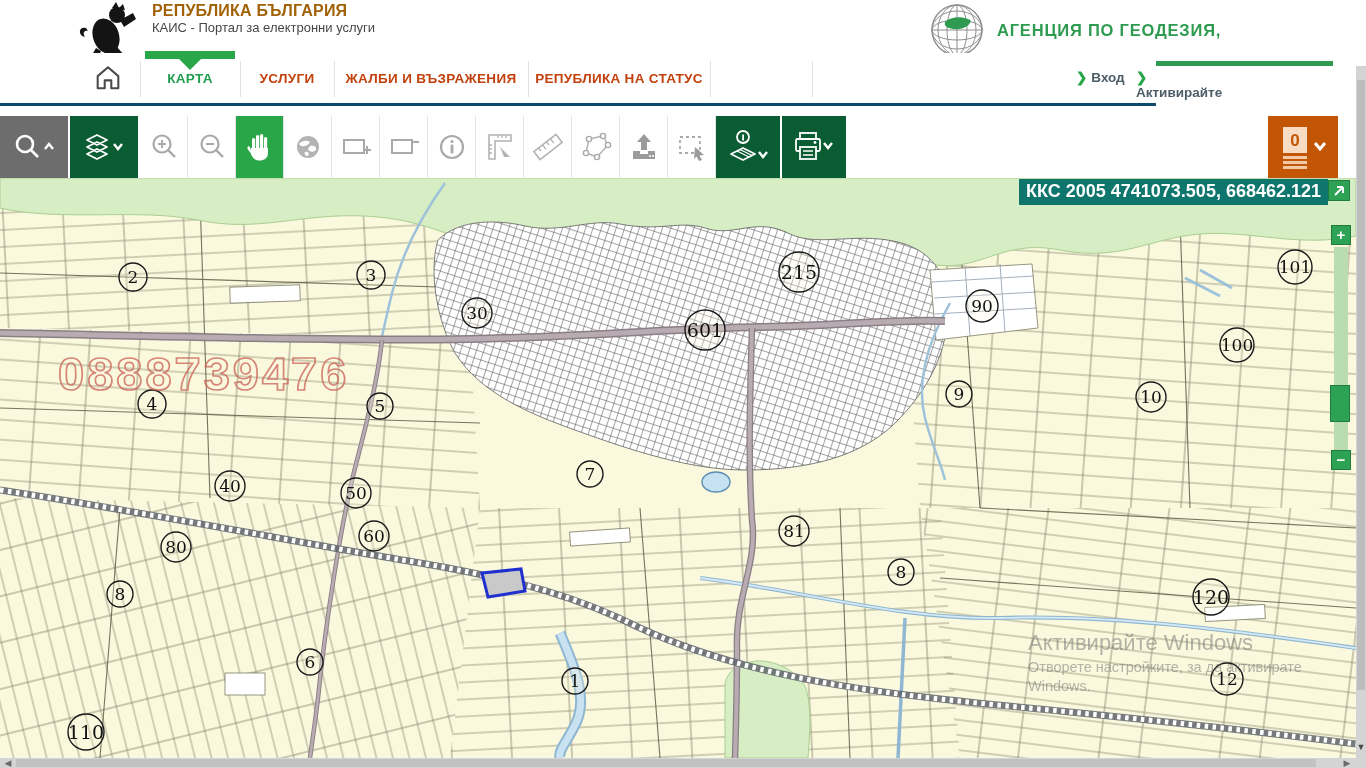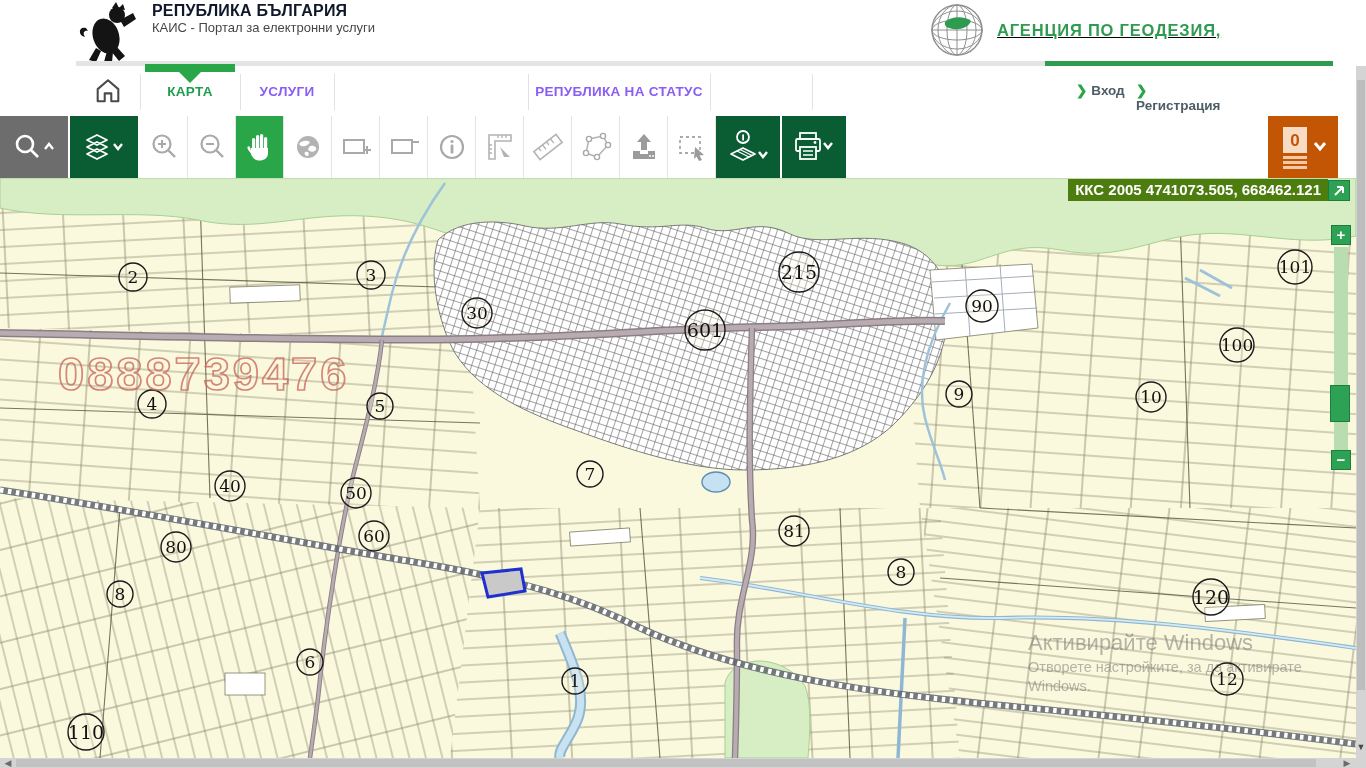--- a/index.html
+++ b/index.html
@@ -4,54 +4,54 @@
 <style>
   html,body{margin:0;padding:0;}
   body{width:1366px;height:768px;position:relative;overflow:hidden;background:#fff;
        font-family:"Liberation Sans",sans-serif;-webkit-font-smoothing:antialiased;}
   .abs{position:absolute;}
 
   
   #header{left:0;top:0;width:1366px;height:68px;background:#fff;}
   #coat{left:76px;top:2px;width:62px;height:60px;}
   #hdr-text{left:152px;top:2px;}
-  #hdr-republic{font-size:16px;font-weight:bold;color:#0f172a;letter-spacing:.2px;}
+  #hdr-republic{font-size:16px;font-weight:bold;color:#a16207;letter-spacing:.2px;}
   #hdr-agency{font-size:14px;color:#3f3f3f;margin-top:2px;}
   #hdr-portal{font-size:13px;color:#474747;margin-top:0;}
-  #logo{left:925px;top:0px;display:flex;align-items:center;text-decoration:underline;}
+  #logo{left:925px;top:0px;display:flex;align-items:center;}
   #logo-text{margin-left:8px;color:#2E9B50;font-weight:bold;font-size:16.5px;line-height:20px;letter-spacing:.8px;}
   #hdr-rule{left:76px;top:61px;width:1257px;height:5px;background:#e4e4e4;}
   #hdr-rule-green{left:1045px;top:61px;width:288px;height:5px;background:#2E9B50;}
 
   
-  #nav{left:0;top:66px;width:1156px;height:50px;background:#fff;border-bottom:3px solid #0c4a6e;}
+  #nav{left:0;top:53px;width:1156px;height:50px;background:#fff;border-bottom:3px solid #0c4a6e;}
   .nav-sep{position:absolute;top:8px;width:1px;height:36px;background:#e2e2e2;}
   #home-btn{position:absolute;left:82px;top:4px;width:52px;height:42px;display:flex;align-items:center;justify-content:center;cursor:pointer;}
   .tab{position:absolute;top:0;height:50px;display:flex;align-items:center;justify-content:center;
-       font-size:13.5px;font-weight:bold;color:#8b5cf6;letter-spacing:.3px;cursor:pointer;}
+       font-size:13.5px;font-weight:bold;color:#c2410c;letter-spacing:.3px;cursor:pointer;}
   .tab.active{color:#1f9e4d;}
   #tab-ind{position:absolute;left:145px;top:-2px;width:90px;height:8px;background:#28A648;}
   #tab-ind:after{content:"";position:absolute;left:34px;top:8px;border-left:11px solid transparent;
        border-right:11px solid transparent;border-top:11px solid #28A648;}
   .auth-link{position:absolute;top:16px;font-size:13.5px;font-weight:bold;color:#4d5d68;cursor:pointer;}
   .auth-link .chev{color:#28A648;margin-right:4px;font-weight:bold;}
 
   
   #toolbar{left:0;top:116px;width:1356px;height:62px;background:#fff;border-bottom:1px solid #c9c9c9;display:flex;}
   .tool{height:62px;width:48px;background:#fff;border-right:1px solid #e4e4e4;display:flex;
         align-items:center;justify-content:center;cursor:pointer;box-sizing:border-box;}
   .tool.wide{width:70px;}
   .tool.dark{background:#6d6d6d;border-right:2px solid #fff;}
   .tool.dgreen{background:#0A5C33;border-right:2px solid #fff;}
   .tool.green{background:#28A648;}
   .tool.orange{background:#C25605;width:70px;margin-left:auto;margin-right:18px;border:none;}
 
   
   #map{left:0;top:178px;width:1356px;height:580px;background:#FAF9DE;overflow:hidden;cursor:grab;}
-  #coordbar{top:1px;right:28px;background:#4d7c0f;color:#fff;font-size:15px;font-weight:bold;
+  #coordbar{top:1px;right:28px;background:#0f766e;color:#fff;font-size:18px;font-weight:bold;
             padding:2px 7px 3px 7px;white-space:nowrap;}
   #coord-expand{top:2px;right:6px;width:20px;height:19px;background:#2EA254;border:1px solid #1e7c3d;
             display:flex;align-items:center;justify-content:center;cursor:pointer;}
   .zctl{right:5px;width:20px;background:#2EA254;border:1px solid #1e7c3d;color:#fff;font-weight:bold;
         text-align:center;cursor:pointer;box-sizing:border-box;font-size:15px;line-height:18px;}
   #zoom-track{top:69px;right:8px;width:14px;height:203px;background:#b9ddb0;position:absolute;}
   #zoom-handle{top:207px;right:6px;width:18px;height:35px;background:#2EA254;border:1px solid #1e7c3d;position:absolute;cursor:pointer;}
 
   
 
@@ -107,26 +107,27 @@
   <div id="home-btn">
     <svg width="30" height="30" viewBox="0 0 32 32">
       <path d="M5,27 V14 L16,4.5 L27,14 V27 H19.5 V18.5 H12.5 V27 Z" fill="none" stroke="#4a4a4a" stroke-width="2.2" stroke-linejoin="round"></path>
     </svg>
   </div>
   <div class="nav-sep" style="left:140px"></div>
   <div class="tab active" style="left:145px;width:90px">КАРТА</div>
   <div class="nav-sep" style="left:240px"></div>
   <div class="tab" style="left:241px;width:92px">УСЛУГИ</div>
   <div class="nav-sep" style="left:334px"></div>
+  <div class="tab" style="left:335px;width:192px">ЖАЛБИ И ВЪЗРАЖЕНИЯ</div>
   <div class="nav-sep" style="left:528px"></div>
   <div class="tab" style="left:529px;width:180px">РЕПУБЛИКА НА СТАТУС</div>
   <div class="nav-sep" style="left:710px"></div>
   <div class="nav-sep" style="left:812px"></div>
   <div class="auth-link" style="left:1076px"><span class="chev">❯</span><span>Вход</span></div>
-  <div class="auth-link" style="left:1136px"><span class="chev">❯</span><span>Регистрация</span></div>
+  <div class="auth-link" style="left:1136px"><span class="chev">❯</span><span>Активирайте</span></div>
 </div>
 
 <div id="toolbar" class="abs">
   <div class="tool wide dark">
     <svg width="46" height="30" viewBox="0 0 46 30">
       <circle cx="14" cy="12" r="8" fill="none" stroke="#fff" stroke-width="2.6"></circle>
       <line x1="20" y1="18" x2="27" y2="25" stroke="#fff" stroke-width="2.6"></line>
       <polyline points="34,17 38,12 42,17" fill="none" stroke="#fff" stroke-width="2.4"></polyline>
     </svg>
   </div>

